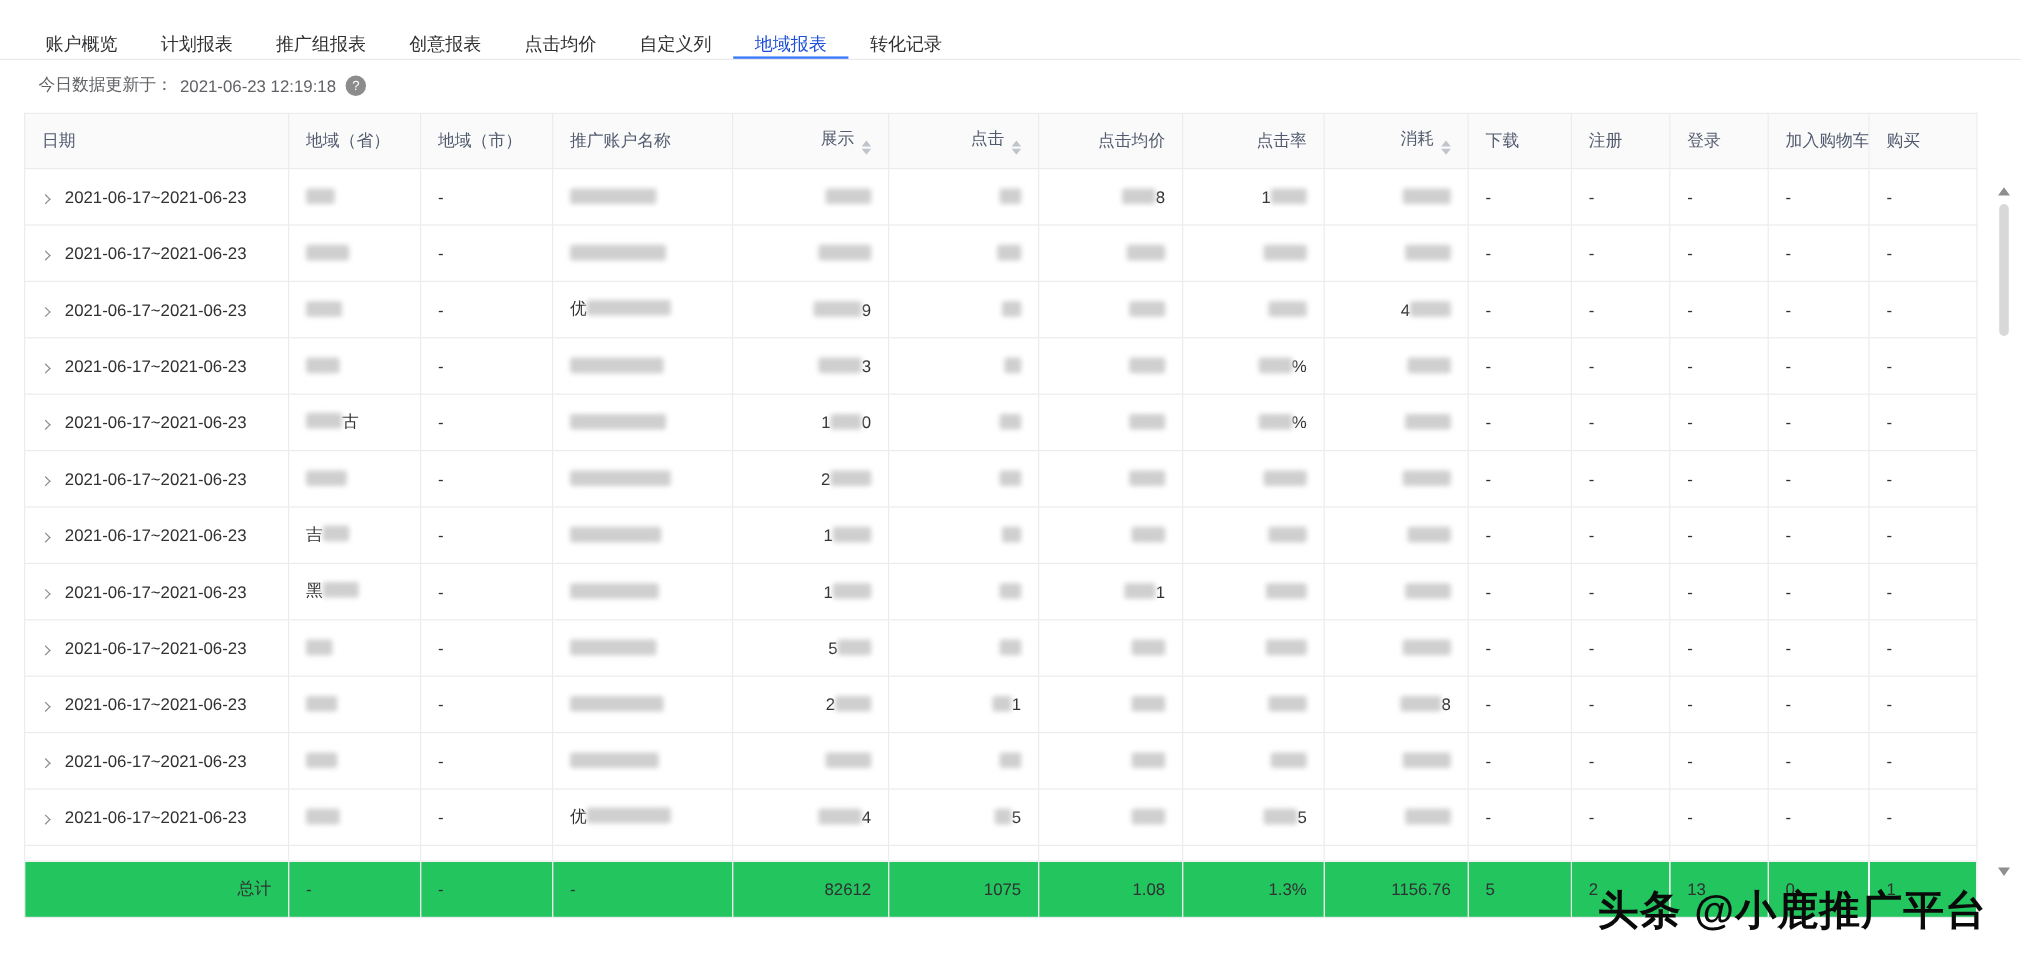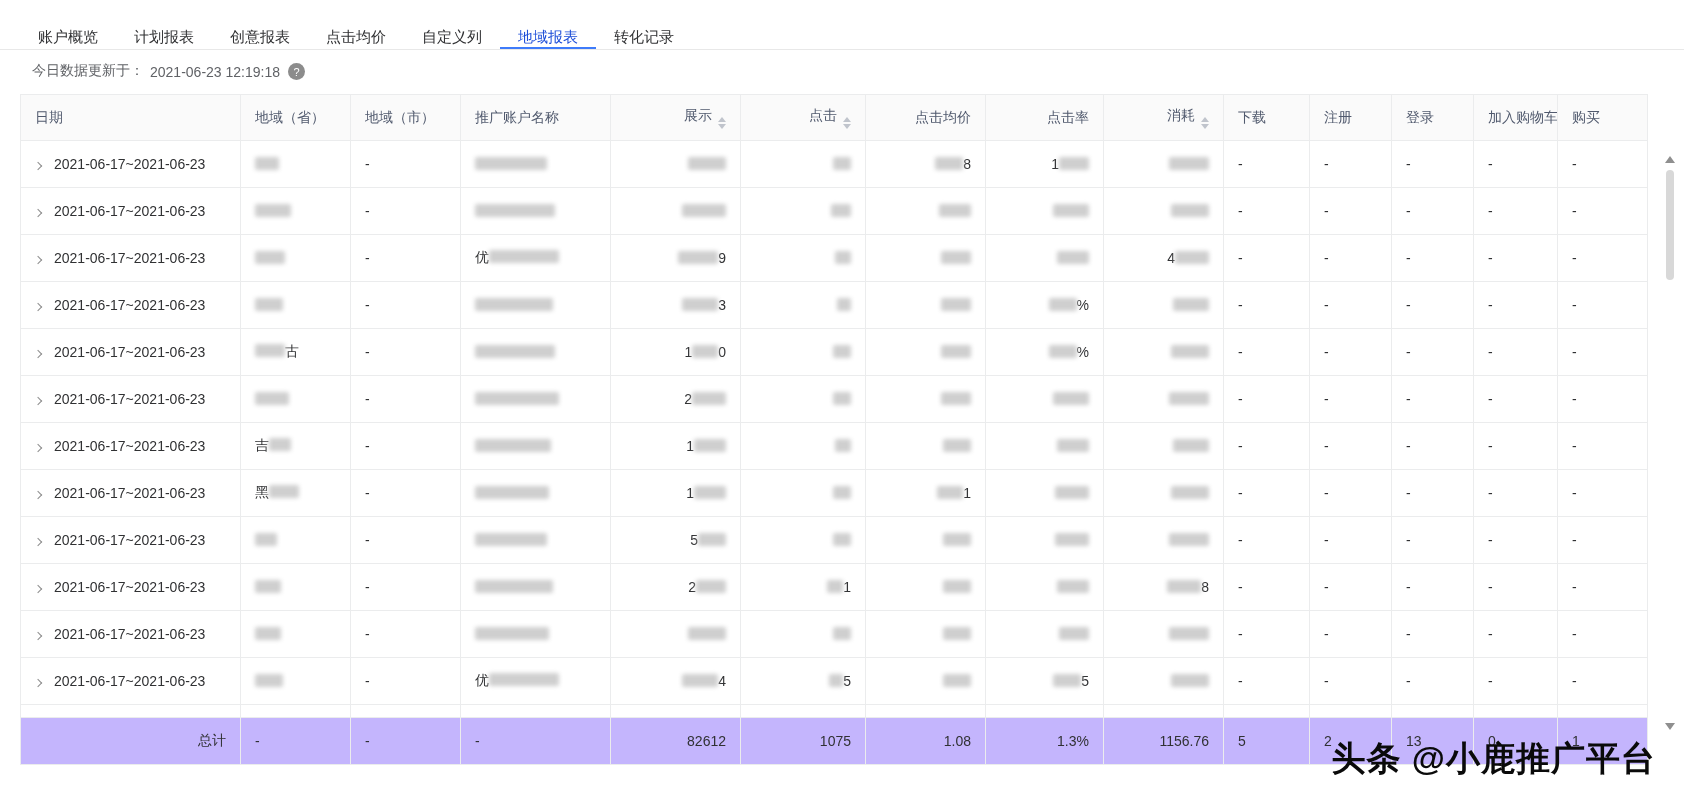--- a/index.html
+++ b/index.html
@@ -36,41 +36,42 @@
   th.num, td.num { text-align:right; }
   .sort { display:inline-flex; flex-direction:column; margin-left:6px; vertical-align:-2px; cursor:pointer; }
   .sort i { display:block; width:0; height:0; border-left:4px solid transparent; border-right:4px solid transparent; }
   .sort .up { border-bottom:5px solid #c0c4cc; margin-bottom:2px; }
   .sort .dn { border-top:5px solid #c0c4cc; }
   .chev { display:inline-block; width:6px; height:6px; border-top:1.5px solid #8c8c8c;
     border-right:1.5px solid #8c8c8c; transform:rotate(45deg); margin-right:13px; cursor:pointer; }
   .blur { display:inline-block; height:13px; background:#cfcfcf; border-radius:2px;
     filter:blur(2.2px); vertical-align:-1px; }
   tr.cutrow td { height:13px; border-bottom:none; }
-  tfoot td { height:47px; background:#c4b5fd; font-size:14px; color:#303133; }
+  tfoot td { height:47px; background:#22c55e; font-size:14px; color:#303133; }
 
   
   .vscroll { position:absolute; right:8px; top:156px; height:574px; width:12px; display:flex;
     flex-direction:column; align-items:center; cursor:pointer; }
   .vscroll .tri-up { width:0; height:0; border-left:5px solid transparent; border-right:5px solid transparent;
     border-bottom:7px solid #8f8f8f; }
   .vscroll .tri-dn { width:0; height:0; border-left:5px solid transparent; border-right:5px solid transparent;
     border-top:7px solid #8f8f8f; position:absolute; bottom:0; }
   .vscroll .thumb { position:absolute; top:14px; width:8px; height:110px; background:#d8d8d8; border-radius:4px; }
 
   
   .watermark { position:absolute; top:736px; right:28px; font-size:34px; font-weight:700;
     color:#0a0a0a; letter-spacing:1px; z-index:5; pointer-events:none; }
 </style>
 </head>
 <body>
 
 <div class="tabbar">
     <div class="tab">账户概览</div>
     <div class="tab">计划报表</div>
+    <div class="tab">推广组报表</div>
     <div class="tab">创意报表</div>
     <div class="tab">点击均价</div>
     <div class="tab">自定义列</div>
     <div class="tab active">地域报表</div>
     <div class="tab">转化记录</div>
   </div>
 
 <div class="toolbar">
   <div class="update">
     <span>今日数据更新于：</span>

